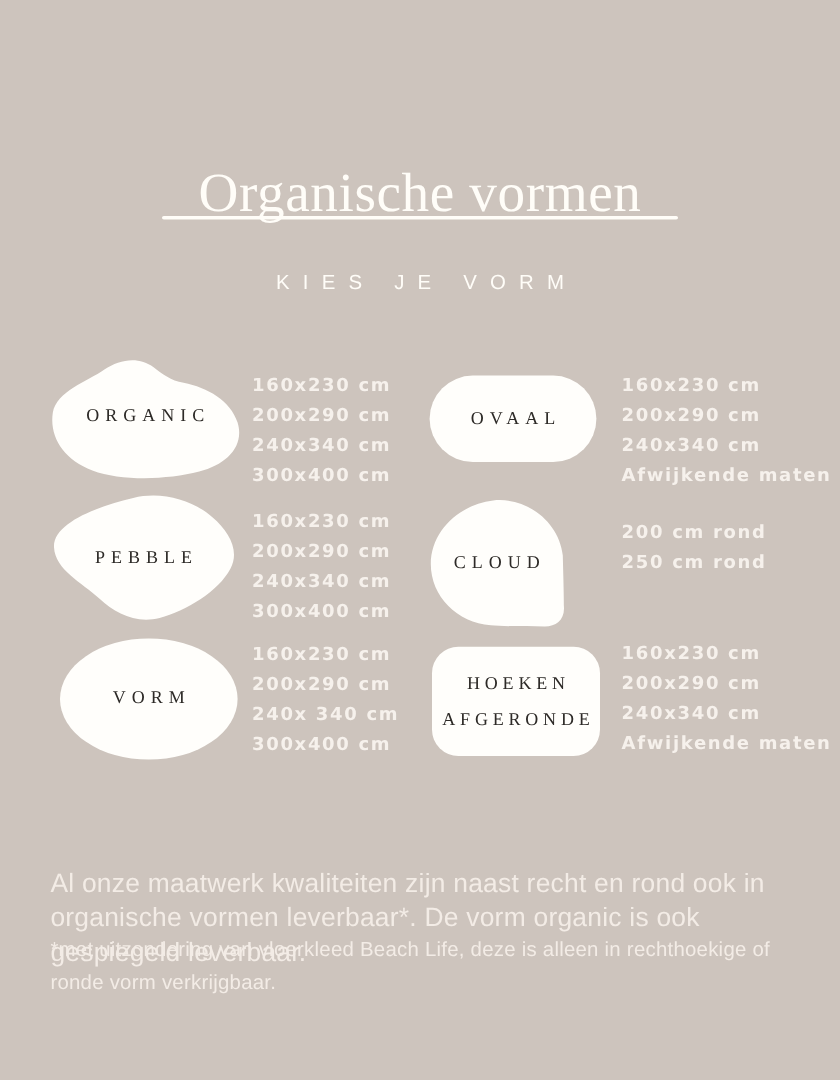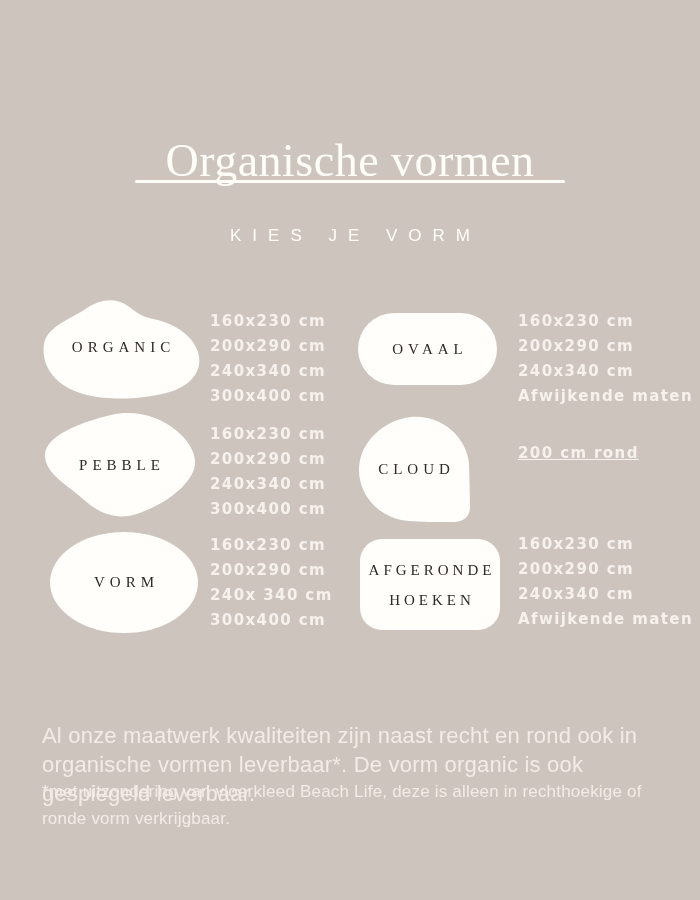--- a/index.html
+++ b/index.html
@@ -52,21 +52,21 @@
   
   .size-list{
     position:absolute;margin:0;padding:0;list-style:none;
     font-family:"DejaVu Sans",sans-serif;font-weight:bold;
     font-size:15px;letter-spacing:1.4px;line-height:25px;
     color:var(--size-text,#f6f1ec);white-space:nowrap;
   }
   .s-organic{left:210px;top:309px;}
   .s-ovaal{left:518px;top:309px;}
   .s-pebble{left:210px;top:422px;}
-  .s-cloud{left:518px;top:441px;text-decoration:underline;}
+  .s-cloud{left:518px;top:431px;}
   .s-elips{left:210px;top:533px;}
   .s-hoeken{left:518px;top:532px;}
   
   .paragraph{
     position:absolute;left:42px;top:699px;width:636px;
     font-size:22px;line-height:29px;letter-spacing:0.2px;
     color:var(--body-text,#f3ece6);
   }
   .footnote{
     position:absolute;left:42px;top:761px;width:636px;
@@ -121,38 +121,39 @@
   </ul>
 
   <div class="shape-cell c-cloud">
     <svg viewBox="0 0 112 107" preserveAspectRatio="none">
       <path class="blob" d="M53,1 C81,-2 108,19 111,47 C111,47 112,78 112,91 C112,101 105,106 96,106 C80,106 60,106 51,105 C23,103 1,81 1,54 C1,26 26,4 53,1 Z"></path>
     </svg>
     <span class="shape-label">CLOUD</span>
   </div>
   <ul class="size-list s-cloud">
     <li>200 cm rond</li>
+    <li>250 cm rond</li>
   </ul>
 
   <div class="shape-cell c-elips">
     <div class="fill ellipse"></div>
     <span class="shape-label">VORM</span>
   </div>
   <ul class="size-list s-elips">
     <li>160x230 cm</li>
     <li>200x290 cm</li>
     <li>240x 340 cm</li>
     <li>300x400 cm</li>
   </ul>
 
   <div class="shape-cell c-hoeken">
     <div class="fill rounded"></div>
     <span class="shape-label two-line">
+      <span>HOEKEN</span>
       <span>AFGERONDE</span>
-      <span>HOEKEN</span>
     </span>
   </div>
   <ul class="size-list s-hoeken">
     <li>160x230 cm</li>
     <li>200x290 cm</li>
     <li>240x340 cm</li>
     <li>Afwijkende maten</li>
   </ul>
 
   <p class="paragraph">Al onze maatwerk kwaliteiten zijn naast recht en rond ook in organische vormen leverbaar*. De vorm organic is ook gespiegeld leverbaar.</p>

